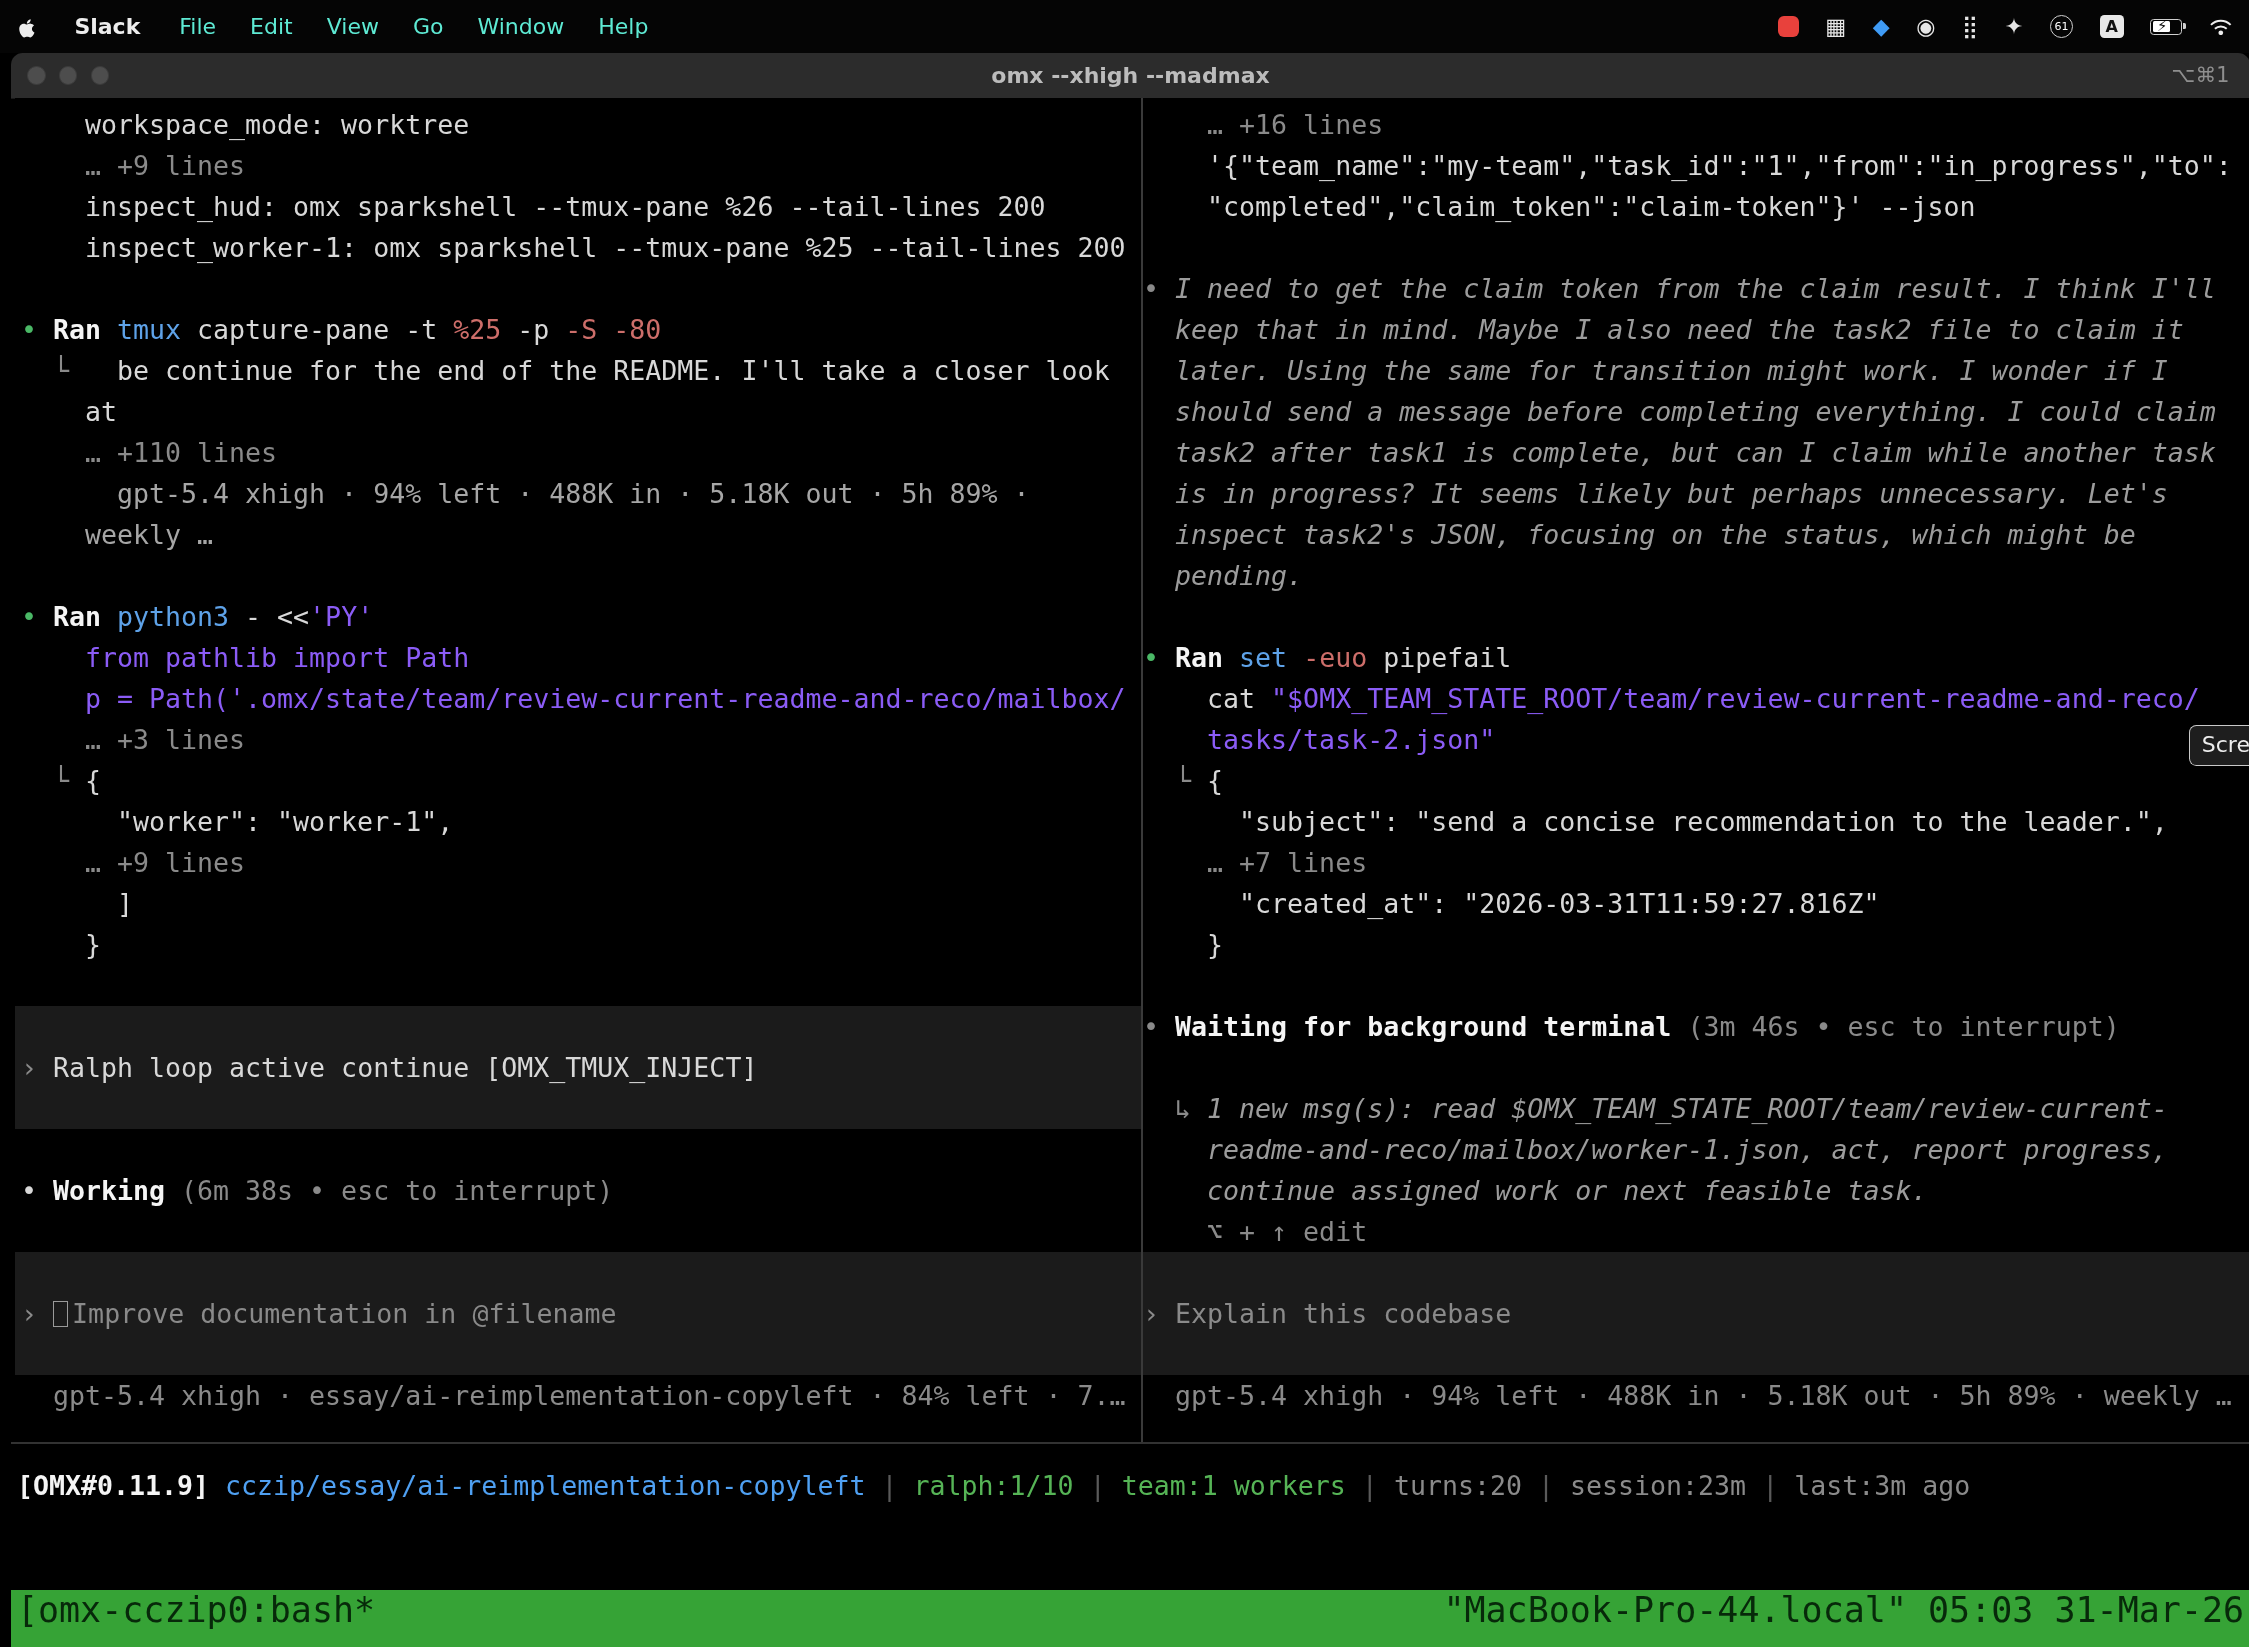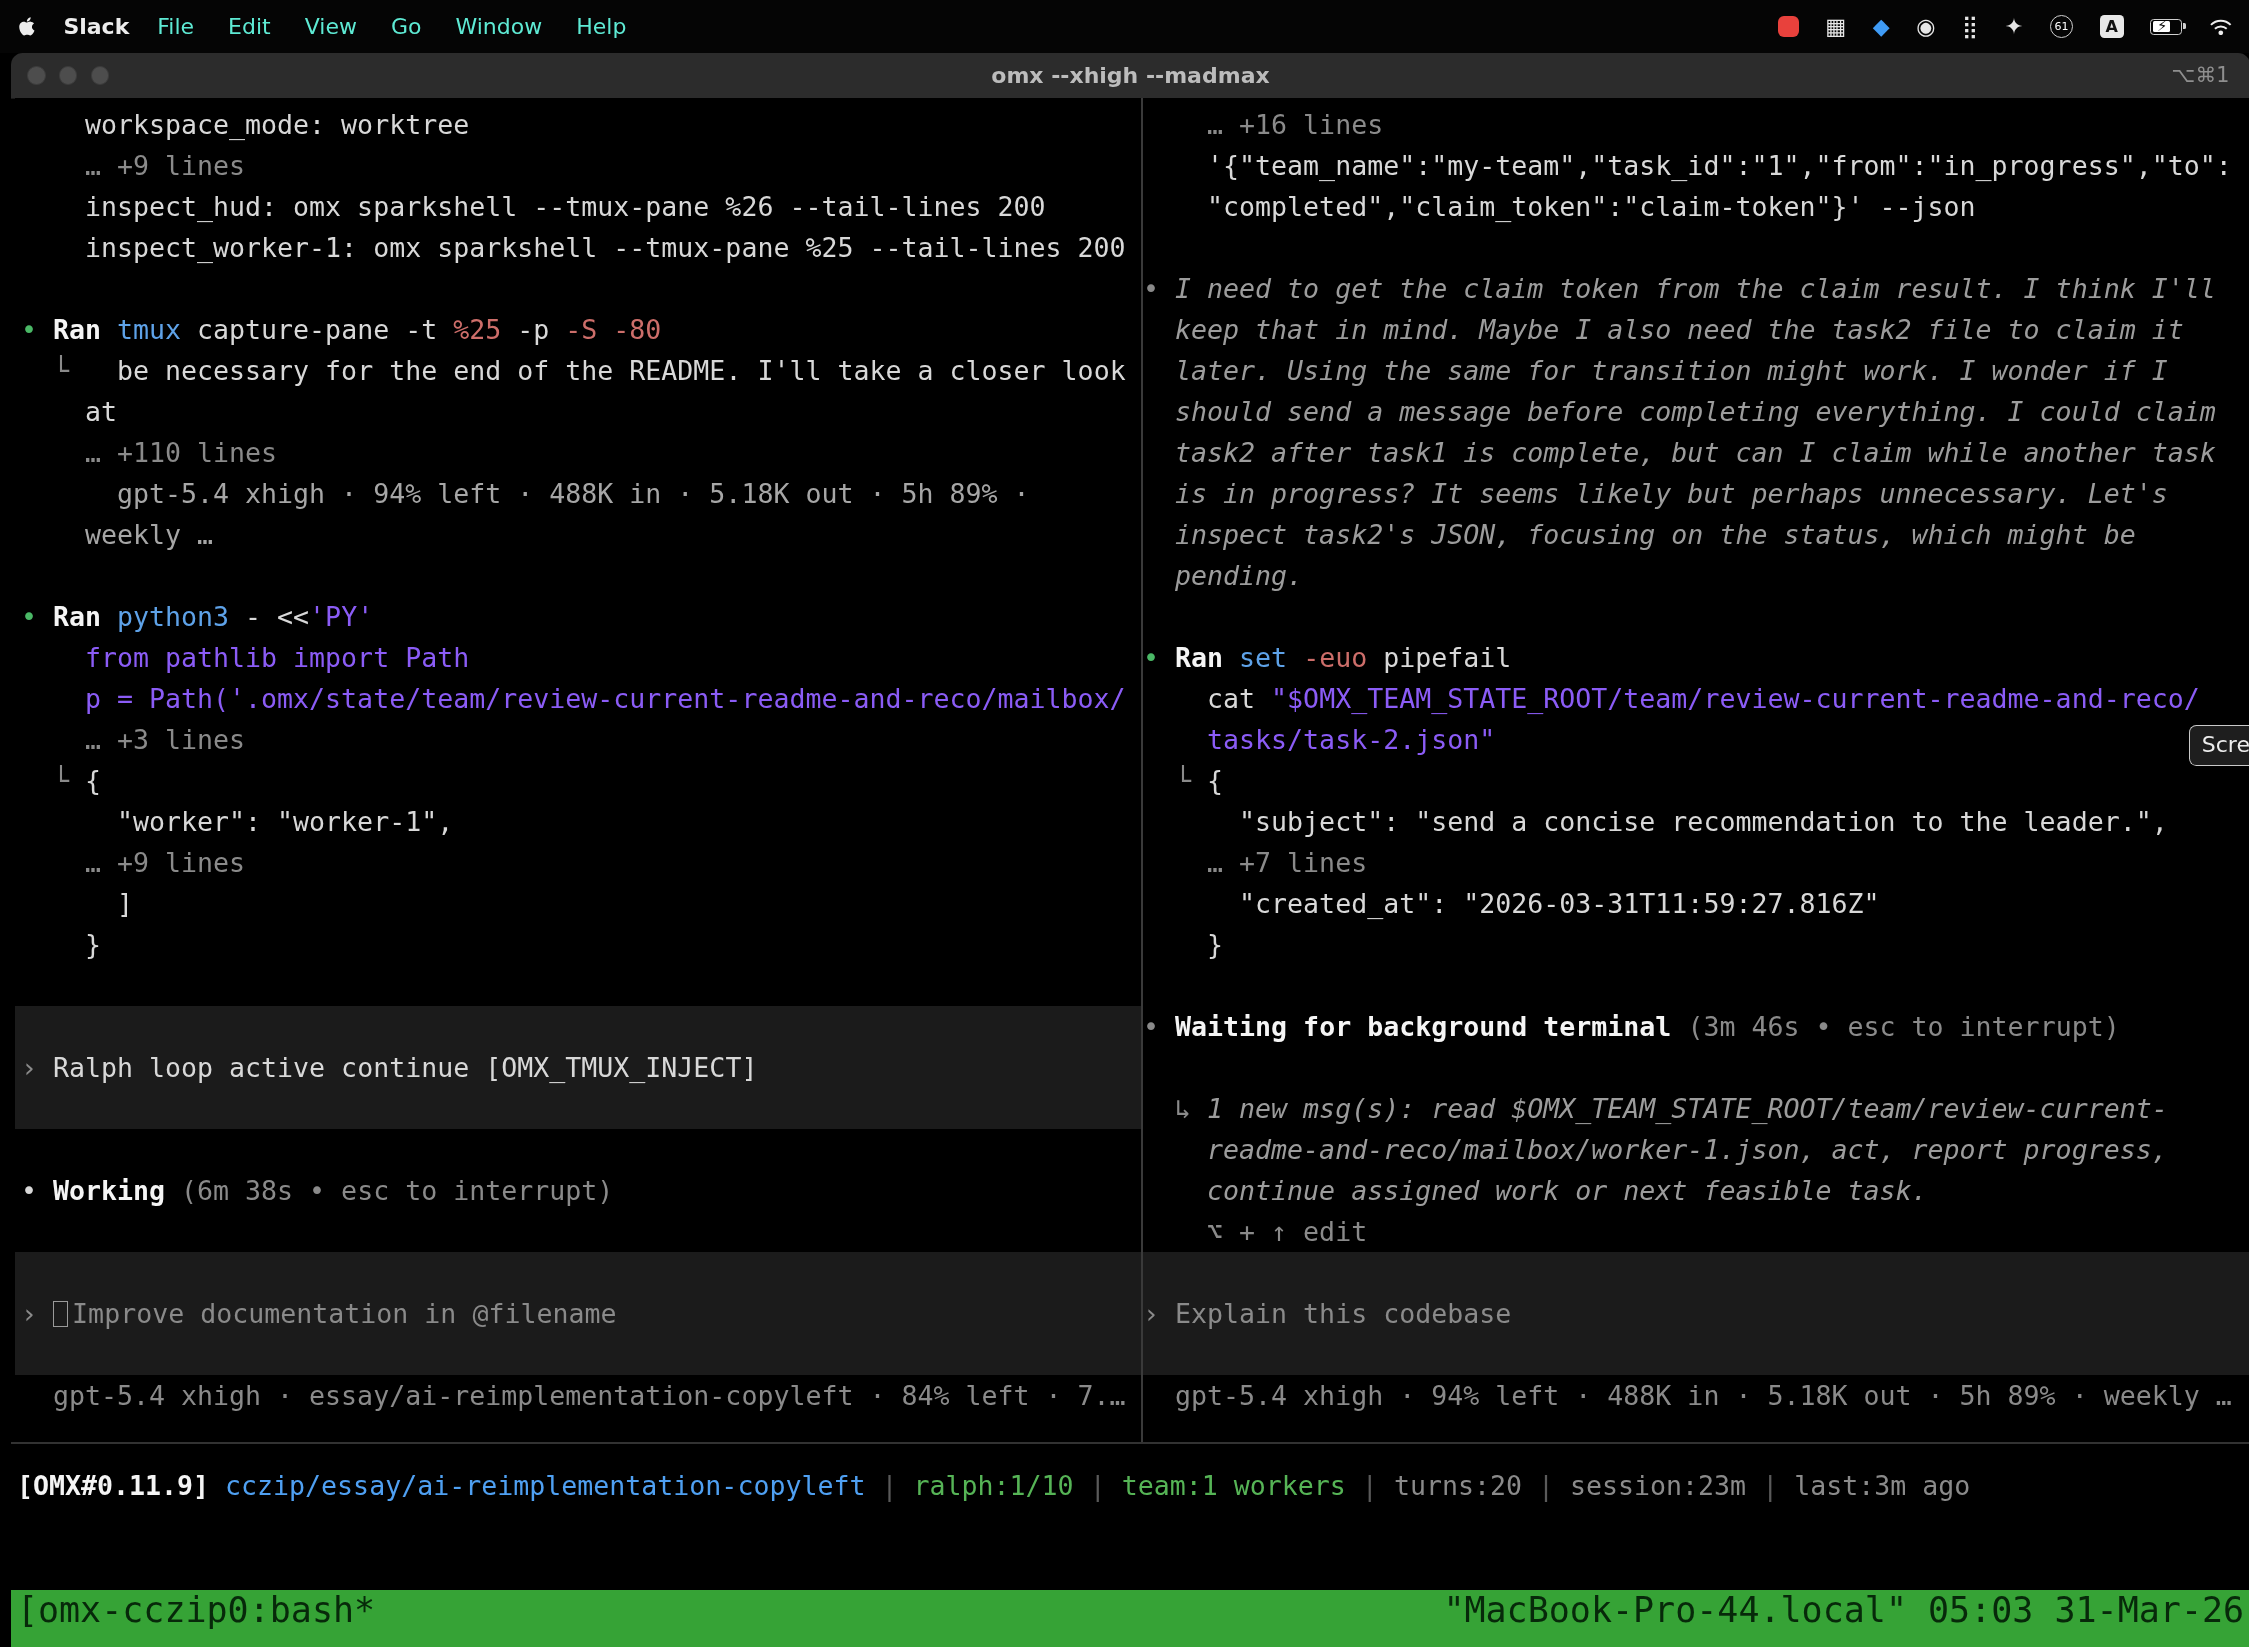--- a/index.html
+++ b/index.html
@@ -3,21 +3,21 @@
 <meta charset="utf-8">
 <style>
   html,body{margin:0;padding:0;background:#000;}
   body{width:2250px;height:1648px;position:relative;overflow:hidden;
        font-family:"DejaVu Sans","Liberation Sans",sans-serif;}
 
   
   #menubar{position:absolute;top:0;left:0;width:2250px;height:53px;background:#050505;
            display:flex;justify-content:space-between;align-items:center;
            padding:0 17.7px;box-sizing:border-box;color:#ededed;font-size:22px;}
-  .mb-left{display:flex;align-items:center;gap:28px;}
+  .mb-left{display:flex;align-items:flex-end;gap:39px;}
   .mb-app{font-weight:bold;}
   #menu-items{display:flex;gap:34px;}
   .mb-item{color:#5eead4;}
   .mb-right{display:flex;align-items:center;gap:26.6px;}
   .rec-icon{width:20.7px;height:20.7px;border-radius:5.9px;background:#e8413c;display:inline-block;}
   .glyph{color:#e6e6e6;font-size:22px;line-height:22px;}
   .glyph.blue{color:#3f9bf5;}
   .badge61{width:23.6px;height:23.6px;border-radius:50%;border:1.5px solid #cfcfcf;color:#fff;
            font-size:11px;display:flex;align-items:center;justify-content:center;box-sizing:border-box;}
   .inputA{width:23.6px;height:23.6px;border-radius:4.4px;background:#e8e8e8;color:#111;font-weight:bold;
@@ -138,21 +138,21 @@
     </div>
 
     <div id="term">
       <div id="pane-left" class="pane">
           <div class="tline"><span class="w">    workspace_mode: worktree</span></div>
           <div class="tline"><span class="d">    … +9 lines</span></div>
           <div class="tline"><span class="w">    inspect_hud: omx sparkshell --tmux-pane %26 --tail-lines 200</span></div>
           <div class="tline"><span class="w">    inspect_worker-1: omx sparkshell --tmux-pane %25 --tail-lines 200</span></div>
           <div class="tline">&nbsp;</div>
           <div class="tline"><span class="gb">• </span><span class="b">Ran </span><span class="bl">tmux </span><span class="w">capture-pane -t </span><span class="rd">%25</span><span class="w"> -p </span><span class="rd">-S -80</span></div>
-          <div class="tline"><span class="d">  └   </span><span class="w">be necessary for the end of the README. I'll take a closer look</span></div>
+          <div class="tline"><span class="d">  └   </span><span class="w">be continue for the end of the README. I'll take a closer look</span></div>
           <div class="tline"><span class="w">    at</span></div>
           <div class="tline"><span class="d">    … +110 lines</span></div>
           <div class="tline"><span class="g2">      gpt-5.4 xhigh · 94% left · 488K in · 5.18K out · 5h 89% ·</span></div>
           <div class="tline"><span class="g2">    weekly …</span></div>
           <div class="tline">&nbsp;</div>
           <div class="tline"><span class="gb">• </span><span class="b">Ran </span><span class="bl">python3 </span><span class="w">- &lt;&lt;</span><span class="gr">'PY'</span></div>
           <div class="tline"><span class="gr">    from pathlib import Path</span></div>
           <div class="tline"><span class="gr">    p = Path('.omx/state/team/review-current-readme-and-reco/mailbox/</span></div>
           <div class="tline"><span class="d">    … +3 lines</span></div>
           <div class="tline"><span class="d">  └ </span><span class="w">{</span></div>

